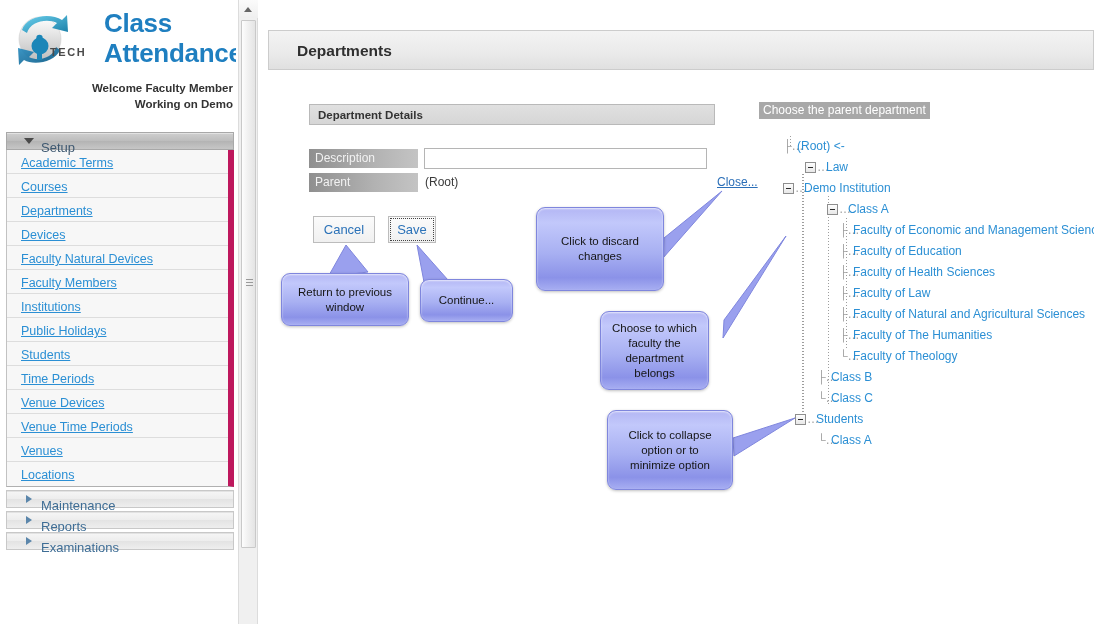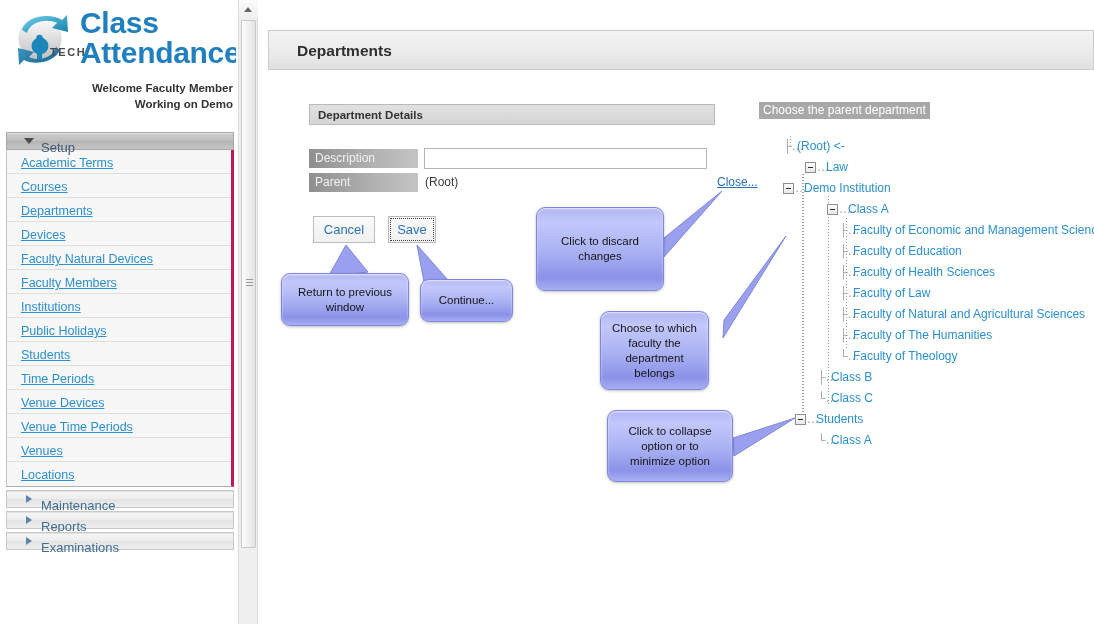--- a/index.html
+++ b/index.html
@@ -35,23 +35,23 @@
   }
 
   #logo {
     position: absolute;
     left: 10px; top: 6px;
     width: 86px; height: 66px;
   }
 
   #brand-title {
     position: absolute;
-    left: 80px; top: 8px;
+    left: 104px; top: 8px;
     width: 140px;
-    font-size: 30px;
+    font-size: 26px;
     line-height: 30px;
     font-weight: bold;
     color: #1f7fc0;
     letter-spacing: -0.3px;
   }
   #brand-title .l2 { display: block; }
 
   #welcome {
     position: absolute;
     right: 3px; top: 80px;
@@ -98,21 +98,21 @@
     left: 19px;
     margin-top: -4px;
     border-top: 4px solid transparent;
     border-bottom: 4px solid transparent;
     border-left: 6px solid #5b86ab;
   }
 
   #menu-list {
     margin: 0 2px 0 6px;
     border-left: 1px solid #c2c2c2;
-    border-right: 3px solid #be185d;
+    border-right: 6px solid #be185d;
     border-bottom: 1px solid #b0b0b0;
     background: #f7f7f7;
   }
   .menu-item {
     height: 24px;
     line-height: 24px;
     border-bottom: 1px solid #dddddd;
     padding-left: 14px;
     background: #f7f7f7;
   }
@@ -515,17 +515,17 @@
   </div>
 
   <div class="callout" style="left:536px; top:207px; width:128px; height:84px;">
     <span>Click to discard<br>changes</span>
   </div>
 
   <div class="callout" style="left:600px; top:311px; width:109px; height:79px;">
     <span>Choose to which<br>faculty the<br>department belongs</span>
   </div>
 
-  <div class="callout" style="left:607px; top:410px; width:126px; height:72px;">
+  <div class="callout" style="left:607px; top:410px; width:126px; height:80px;">
     <span>Click to collapse<br>option or to<br>minimize option</span>
   </div>
 
 </div>
 
 </body></html>

